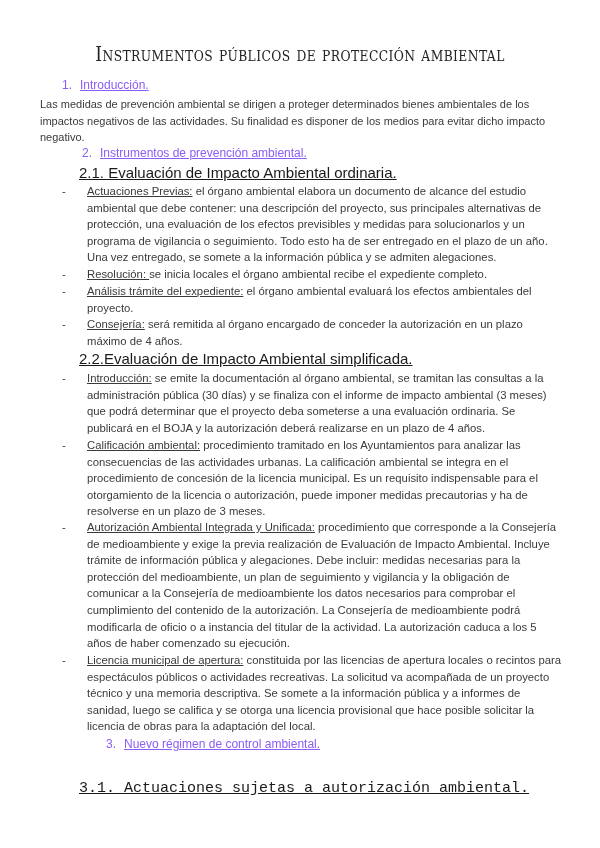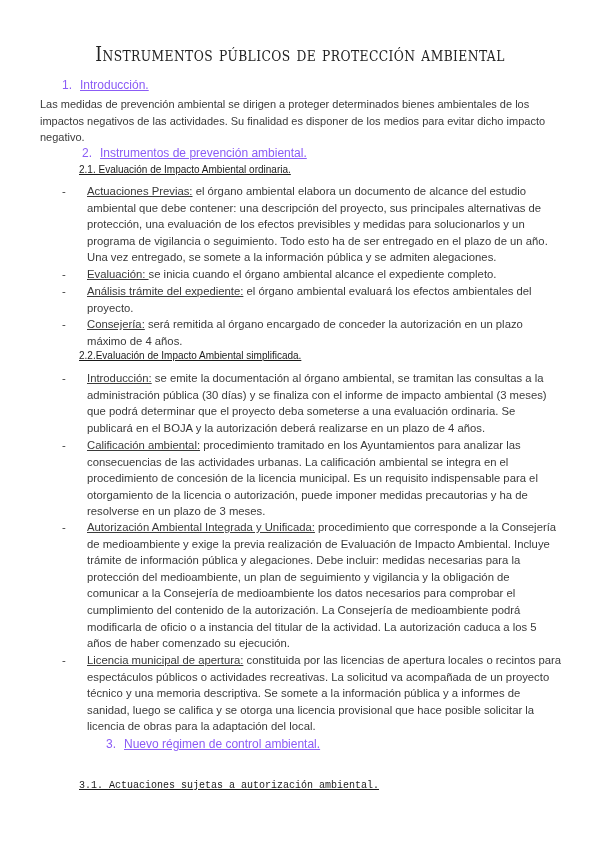--- a/index.html
+++ b/index.html
@@ -1,21 +1,21 @@
 <!DOCTYPE html>
 <html><head>
 <meta charset="utf-8">
 <style>
   html, body { margin:0; padding:0; background:#ffffff; }
   body { width:600px; height:848px; overflow:hidden; position:relative; font-family:"Liberation Sans", sans-serif; color:#3a3a3a; }
   .title { position:absolute; top:42px; left:0; width:600px; text-align:center; font-family:"DejaVu Serif", serif; font-size:21px; letter-spacing:0.5px; font-variant:small-caps; color:#222; transform:scaleX(0.82); transform-origin:center; }
   .h1 { position:absolute; font-size:12px; color:#8b5cf6; }
   .h1 .num { display:inline-block; width:18px; }
   .h1 .txt { text-decoration:underline; }
-  .h2 { position:absolute; left:79px; font-size:10px; color:#1a1a1a; text-decoration:underline; }
+  .h2 { position:absolute; left:79px; font-size:15px; color:#1a1a1a; text-decoration:underline; }
   .para { position:absolute; left:40px; width:520px; font-size:11px; line-height:16.6px; }
   .item { position:absolute; left:62px; width:500px; font-size:11.3px; line-height:16.6px; }
   .item .dash { position:absolute; left:0; top:0; }
   .item .body { margin-left:25px; display:block; }
   .item .label { text-decoration:underline; }
 </style>
 </head>
 <body>
 
 <div class="title">Instrumentos públicos de protección ambiental</div>
@@ -29,21 +29,21 @@
   <span class="num">2.</span><span class="txt">Instrumentos de prevención ambiental.</span>
 </div>
 <div class="h2" style="top:164px;">2.1. Evaluación de Impacto Ambiental ordinaria.</div>
 
 <div class="item" style="top:183px;">
   <span class="dash">-</span>
   <span class="body"><span class="label">Actuaciones Previas:</span><span> el órgano ambiental elabora un documento de alcance del estudio ambiental que debe contener: una descripción del proyecto, sus principales alternativas de protección, una evaluación de los efectos previsibles y medidas para solucionarlos y un programa de vigilancia o seguimiento. Todo esto ha de ser entregado en el plazo de un año. Una vez entregado, se somete a la información pública y se admiten alegaciones.</span></span>
 </div>
 <div class="item" style="top:266px;">
   <span class="dash">-</span>
-  <span class="body"><span class="label">Evaluación: </span><span> se inicia cuando el órgano ambiental alcance el expediente completo.</span></span>
+  <span class="body"><span class="label">Resolución: </span><span> se inicia locales el órgano ambiental recibe el expediente completo.</span></span>
 </div>
 <div class="item" style="top:283px;">
   <span class="dash">-</span>
   <span class="body"><span class="label">Análisis trámite del expediente:</span><span> el órgano ambiental evaluará los efectos ambientales del proyecto.</span></span>
 </div>
 <div class="item" style="top:316px;">
   <span class="dash">-</span>
   <span class="body"><span class="label">Consejería:</span><span> será remitida al órgano encargado de conceder la autorización en un plazo máximo de 4 años.</span></span>
 </div>
 

